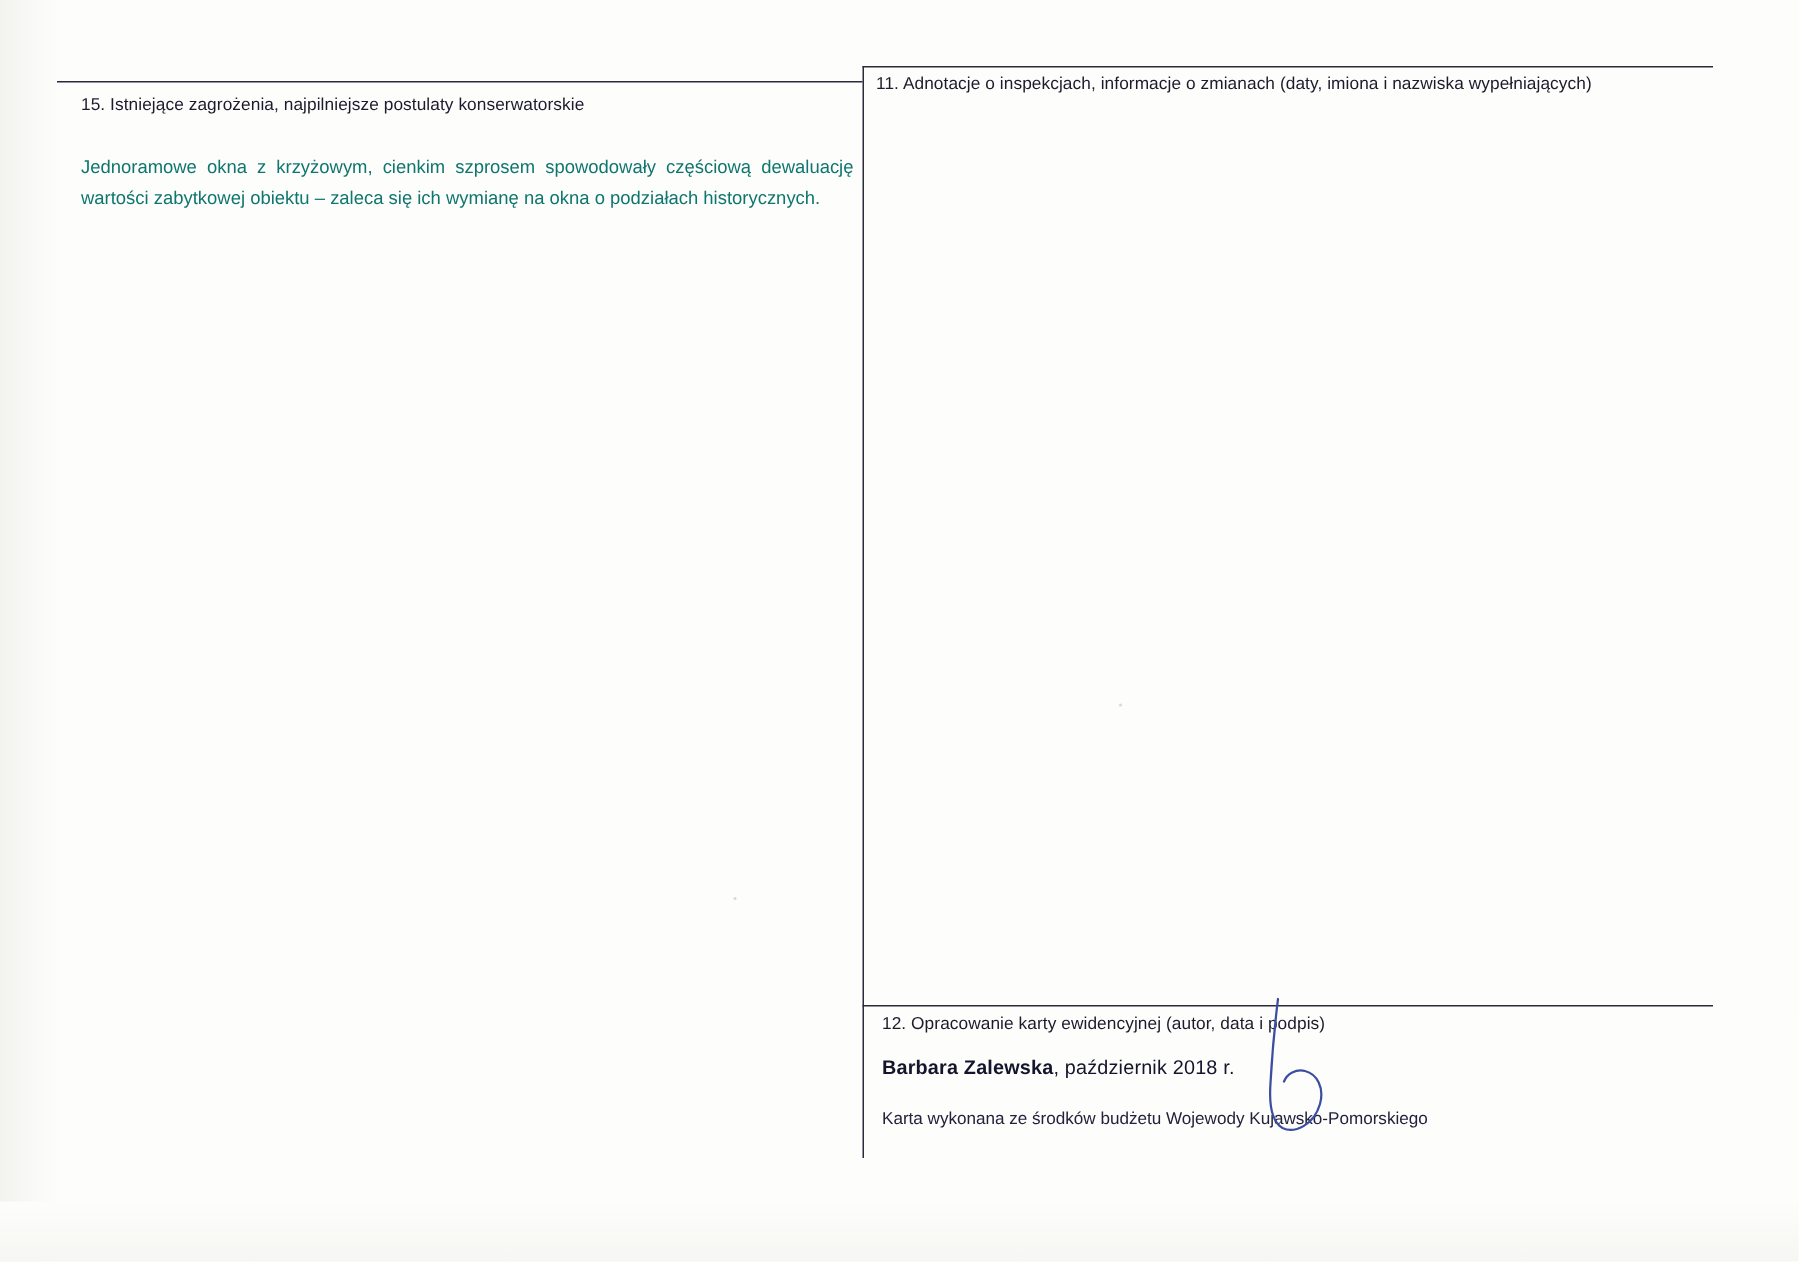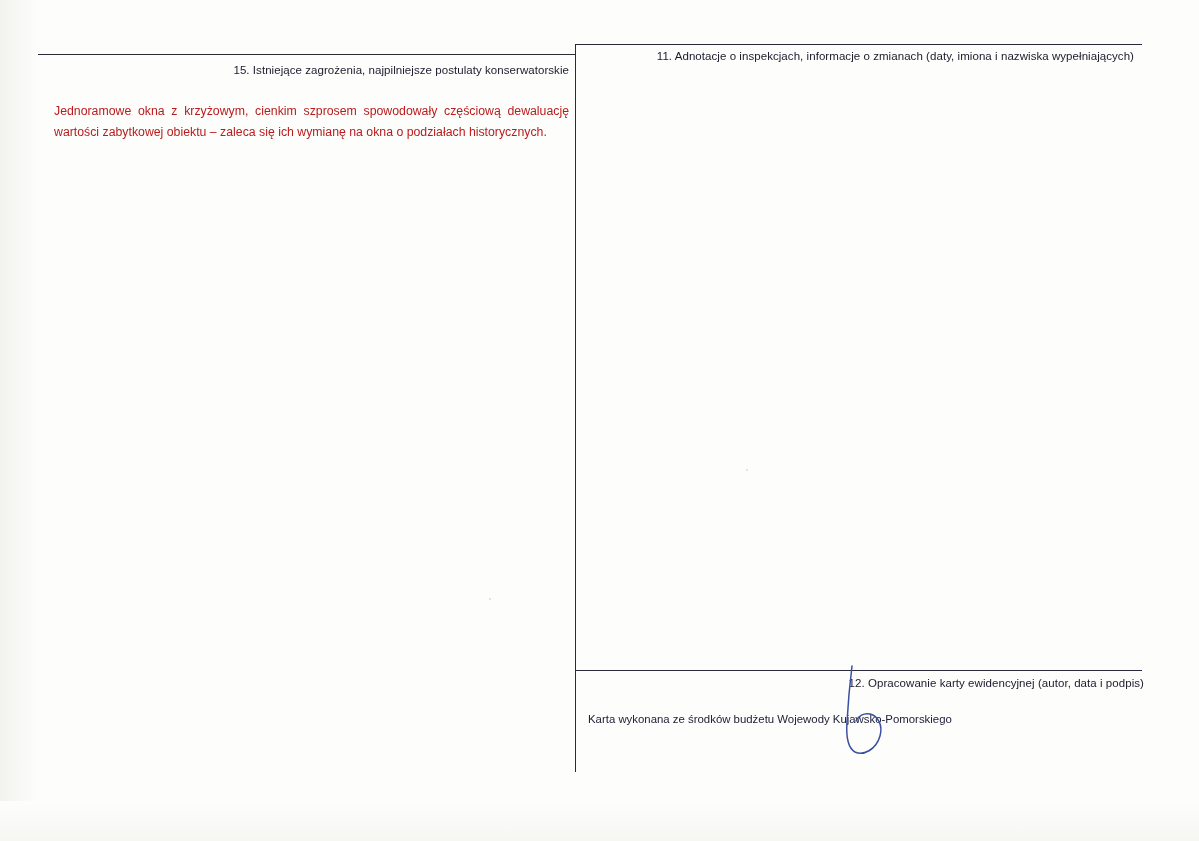--- a/index.html
+++ b/index.html
@@ -87,29 +87,28 @@
     left: 588px;
     top: 675px;
     width: 556px;
   }
 
   .field-head {
     font-size: 11.5px;
     line-height: 1.45;
     color: #1b1b2c;
     letter-spacing: 0.005em;
-    text-align: right;
   }
 
   .body-text {
     margin-top: 22px;
     font-size: 12.3px;
     line-height: 1.72;
     text-align: justify;
-    color: #b91c1c;
+    color: #0f766e;
   }
 
   .author-line {
     margin-top: 12px;
     font-size: 13.2px;
     color: #14142c;
     letter-spacing: 0.01em;
   }
   .author-line .name {
     font-weight: 600;
@@ -166,20 +165,23 @@
     <div class="body-text">Jednoramowe okna z krzyżowym, cienkim szprosem spowodowały częściową dewaluację wartości zabytkowej obiektu – zaleca się ich wymianę na okna o podziałach historycznych.</div>
   </div>
 
   <div class="cell-11">
     <div class="field-head">11. Adnotacje o inspekcjach, informacje o zmianach (daty, imiona i nazwiska wypełniających)</div>
     <div class="body-text"></div>
   </div>
 
   <div class="cell-12">
     <div class="field-head">12. Opracowanie karty ewidencyjnej (autor, data i podpis)</div>
+    <div class="author-line">
+      <span class="name">Barbara Zalewska</span><span>, październik  2018 r.</span>
+    </div>
     <div class="footnote">
       <div>Karta wykonana ze środków budżetu Wojewody Kujawsko-Pomorskiego</div>
     </div>
   </div>
 
   <div class="signature">
     <svg width="72" height="96" viewBox="0 0 72 96" fill="none">
       <path d="M16 2 C14 18, 12 40, 11 58 C10 72, 12 84, 19 88 C27 92, 40 86, 44 72 C47 61, 42 52, 34 50 C28 48.5, 22 52, 20 57" stroke="#3b4fa0" stroke-width="1.5" stroke-linecap="round" fill="none"></path>
     </svg>
   </div>

